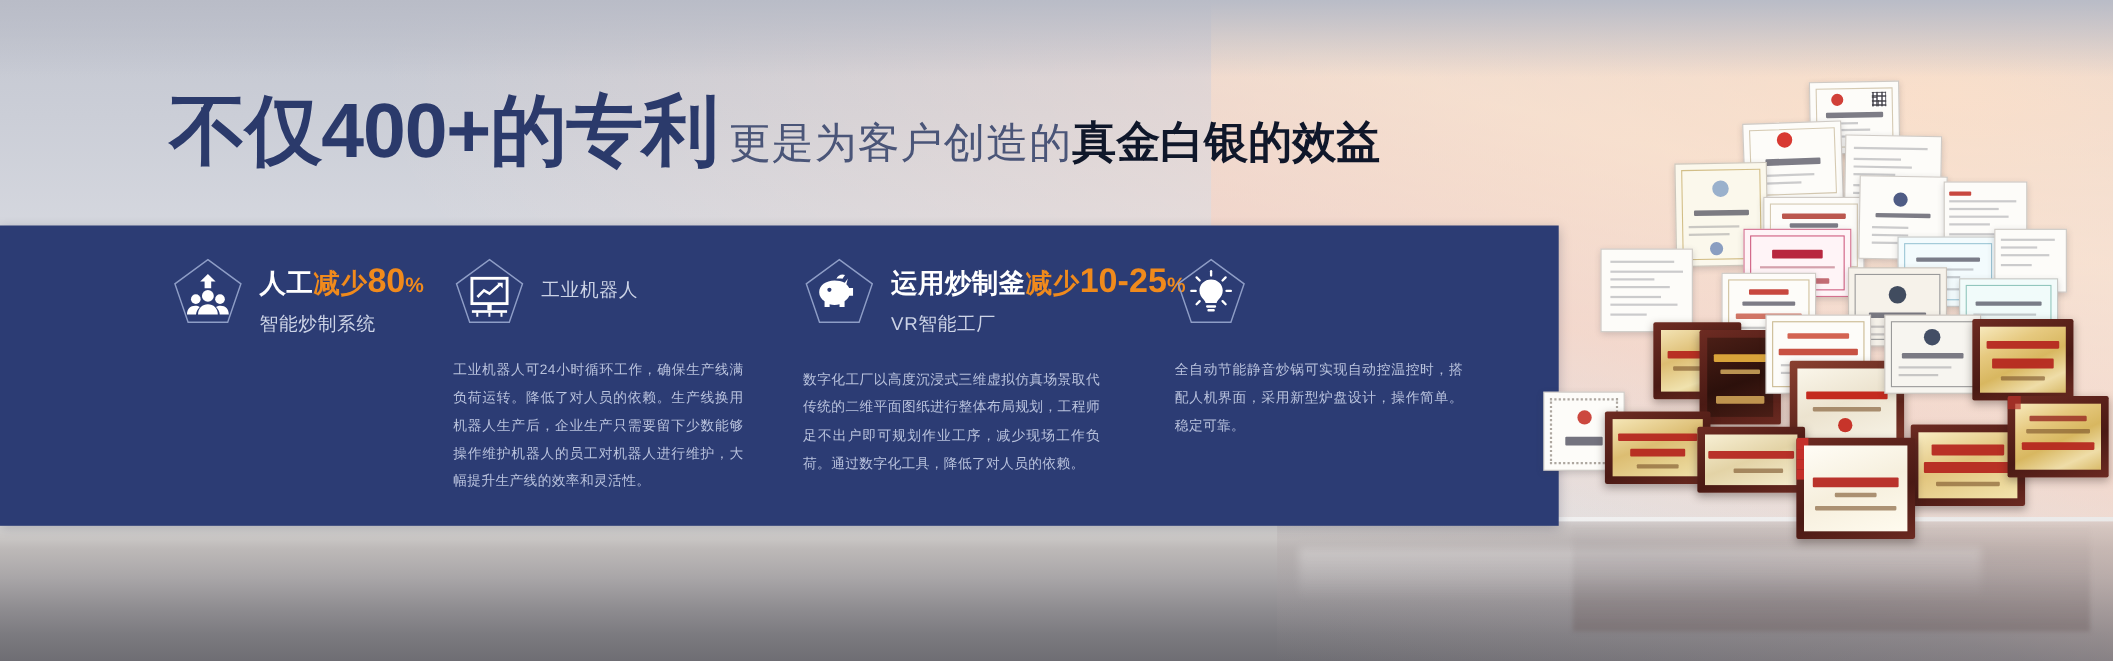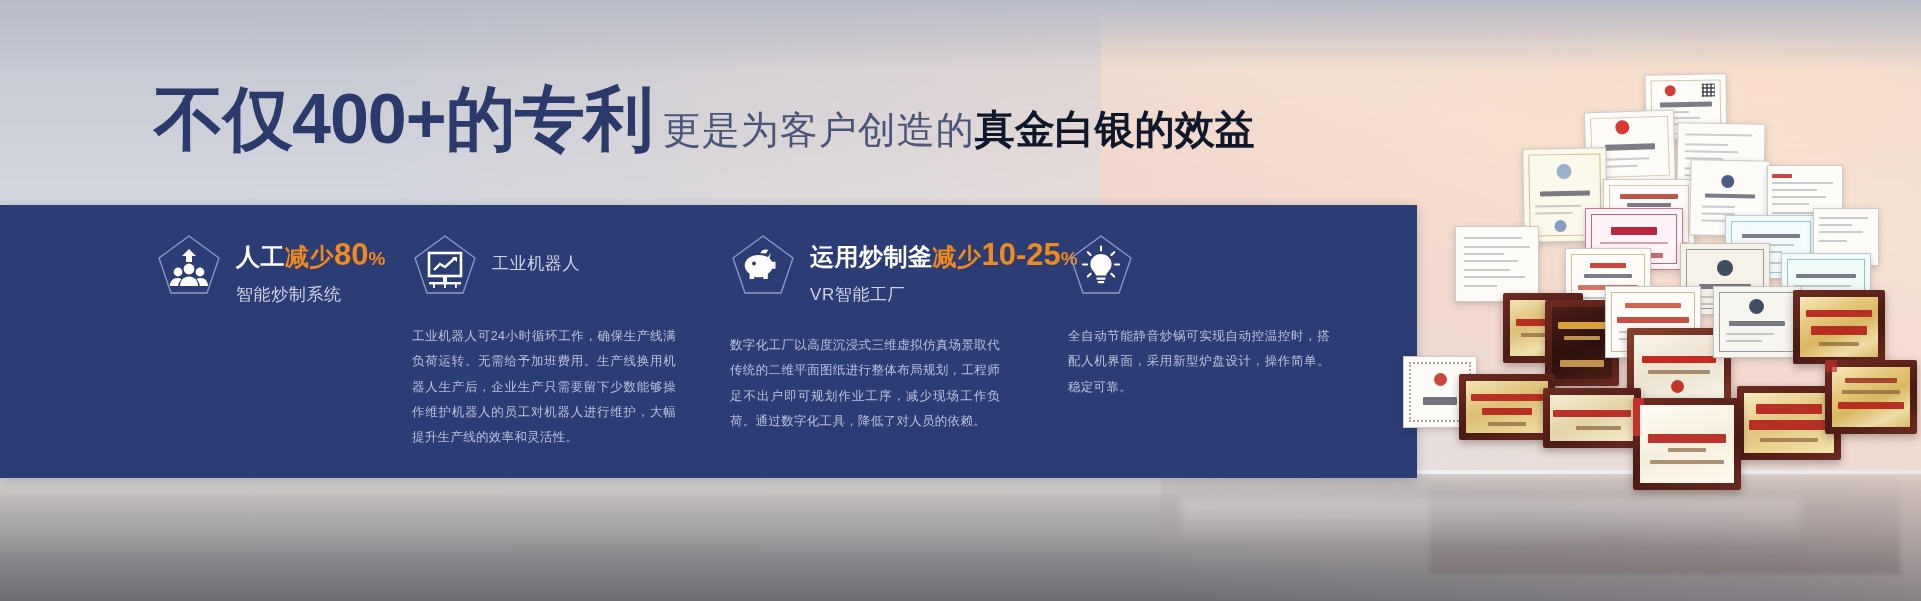--- a/index.html
+++ b/index.html
@@ -231,21 +231,21 @@
               <rect x="17" y="49" width="32" height="2.4" fill="#fff"></rect>
               <rect x="21" y="51" width="1.8" height="4" fill="#fff"></rect>
               <rect x="32" y="51" width="1.8" height="4" fill="#fff"></rect>
               <rect x="43" y="51" width="1.8" height="4" fill="#fff"></rect>
             </svg>
           </div>
           <div class="titles">
             <div class="t-sub">工业机器人</div>
           </div>
         </div>
-        <div class="body-txt">工业机器人可24小时循环工作，确保生产线满负荷运转。无需给予加班费用。生产线换用机器人生产后，企业生产只需要留下少数能够操作维护机器人的员工对机器人进行维护，大幅提升生产线的效率和灵活性。</div>
+        <div class="body-txt">工业机器人可24小时循环工作，确保生产线满负荷运转。降低了对人员的依赖。生产线换用机器人生产后，企业生产只需要留下少数能够操作维护机器人的员工对机器人进行维护，大幅提升生产线的效率和灵活性。</div>
       </div>
 
       <div class="col col-3">
         <div class="head-row">
           <div class="pent">
             <svg viewBox="0 0 66 64">
               <polygon points="33,3 63,25 51,60 15,60 3,25" fill="none" stroke="#8e9dc6" stroke-width="1.3"></polygon>
               <path d="M38 24c-2.8-1.3-6-2-9.3-2-8 0-14 4.6-14 10.6 0 3.3 1.9 6.2 4.9 8.2V46h4.6v-2.3c1.4.4 2.9.6 4.5.6s3.1-.2 4.5-.6V46h4.6v-5.2c2-1.3 3.5-3 4.3-5h3.4v-7h-3.5c-.6-1.3-1.5-2.5-2.6-3.5l1.4-5.2z" fill="#fff"></path>
               <circle cx="24" cy="30.5" r="1.9" fill="#2c3c74"></circle>
               <path d="M36 16.5c-2.6 0-4.8 1.6-5.6 3.9 1.8-.3 3.7-.3 5.5.1l2.3-3.5c-.7-.3-1.4-.5-2.2-.5z" fill="#fff"></path>

